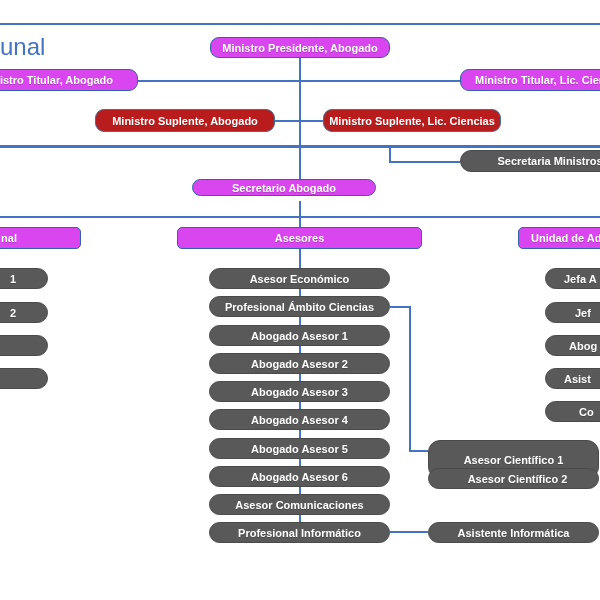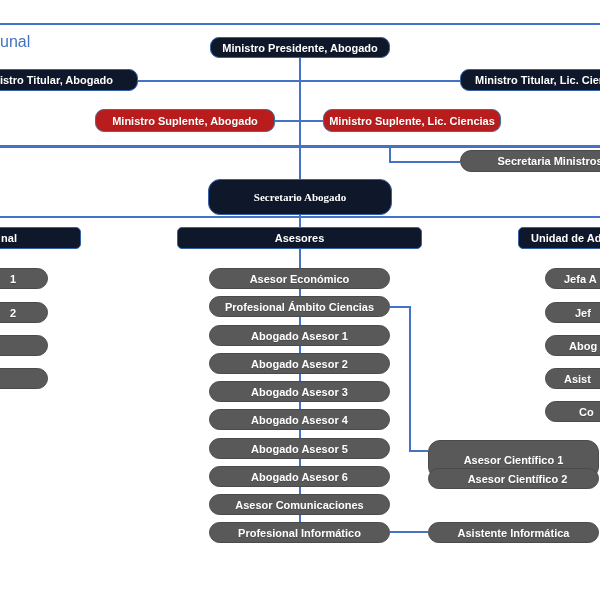--- a/index.html
+++ b/index.html
@@ -1,30 +1,30 @@
 <!DOCTYPE html>
 <html><head>
 <meta charset="utf-8">
 <style>
   html,body{margin:0;padding:0;background:#fff;}
   #canvas{position:relative;width:600px;height:600px;overflow:hidden;background:#fff;
           font-family:"Liberation Sans",sans-serif;}
   .node{position:absolute;display:flex;align-items:center;justify-content:center;
         box-sizing:border-box;color:#fff;font-weight:bold;font-size:11px;
         white-space:nowrap;text-shadow:0 1px 0 rgba(0,0,0,0.18);}
-  .blue {background:#0f172a;border:1.5px solid #3561A8;}
+  .blue {background:#d946ef;border:1.5px solid #3561A8;}
   .lblue{background:#b91c1c;border:1.5px solid #41719C;}
   .gray {background:#595959;border:1.5px solid #4A4A4A;}
   .pill{border-radius:12px;}
   .rnd {border-radius:9px;}
   .hdr {border-radius:5px;}
   .alignL{justify-content:flex-start;}
   .alignR{justify-content:flex-end;}
   .hline,.vline{position:absolute;background:#4472C4;}
-  #chart-title{position:absolute;left:0;top:33px;color:#4472C4;font-size:16px;}
+  #chart-title{position:absolute;left:0;top:33px;color:#4472C4;font-size:24px;}
 </style>
 </head>
 <body>
 
 <div id="canvas">
 
   <div class="hline" style="left:0;top:23px;width:600px;height:2px;"></div>
   <div class="hline" style="left:0;top:145px;width:600px;height:3px;"></div>
   <div class="hline" style="left:0;top:216px;width:600px;height:1.5px;"></div>
 
@@ -44,21 +44,21 @@
 
   <div id="chart-title">unal</div>
 
   <div class="node blue rnd" style="left:210px;top:37px;width:180px;height:21px;">Ministro Presidente, Abogado</div>
   <div class="node blue rnd" style="left:-44px;top:69px;width:182px;height:22px;">Ministro Titular, Abogado</div>
   <div class="node blue rnd" style="left:460px;top:69px;width:182px;height:22px;">Ministro Titular, Lic. Ciencias</div>
   <div class="node lblue rnd" style="left:95px;top:109px;width:180px;height:23px;">Ministro Suplente, Abogado</div>
   <div class="node lblue rnd" style="left:323px;top:109px;width:178px;height:23px;">Ministro Suplente, Lic. Ciencias</div>
 
   <div class="node gray pill" style="left:460px;top:150px;width:180px;height:22px;">Secretaria Ministros</div>
-  <div class="node blue pill" style="left:208px;top:179px;width:184px;height:36px;font-family:Liberation Serif, serif;">Secretario Abogado</div>
+  <div class="node blue pill" style="left:192px;top:179px;width:184px;height:17px;">Secretario Abogado</div>
 
   <div class="node blue hdr alignR" style="left:-100px;top:227px;width:181px;height:22px;padding-right:63px;">nal</div>
   <div class="node blue hdr" style="left:177px;top:227px;width:245px;height:22px;">Asesores</div>
   <div class="node blue hdr alignL" style="left:518px;top:227px;width:162px;height:22px;padding-left:12px;">Unidad de Ad</div>
 
   <div class="node gray pill alignR" style="left:-92px;top:268px;width:140px;height:21px;padding-right:31px;">1</div>
   <div class="node gray pill alignR" style="left:-92px;top:302px;width:140px;height:21px;padding-right:31px;">2</div>
   <div class="node gray pill alignR" style="left:-92px;top:335px;width:140px;height:21px;padding-right:31px;"></div>
   <div class="node gray pill alignR" style="left:-92px;top:368px;width:140px;height:21px;padding-right:31px;"></div>
 

